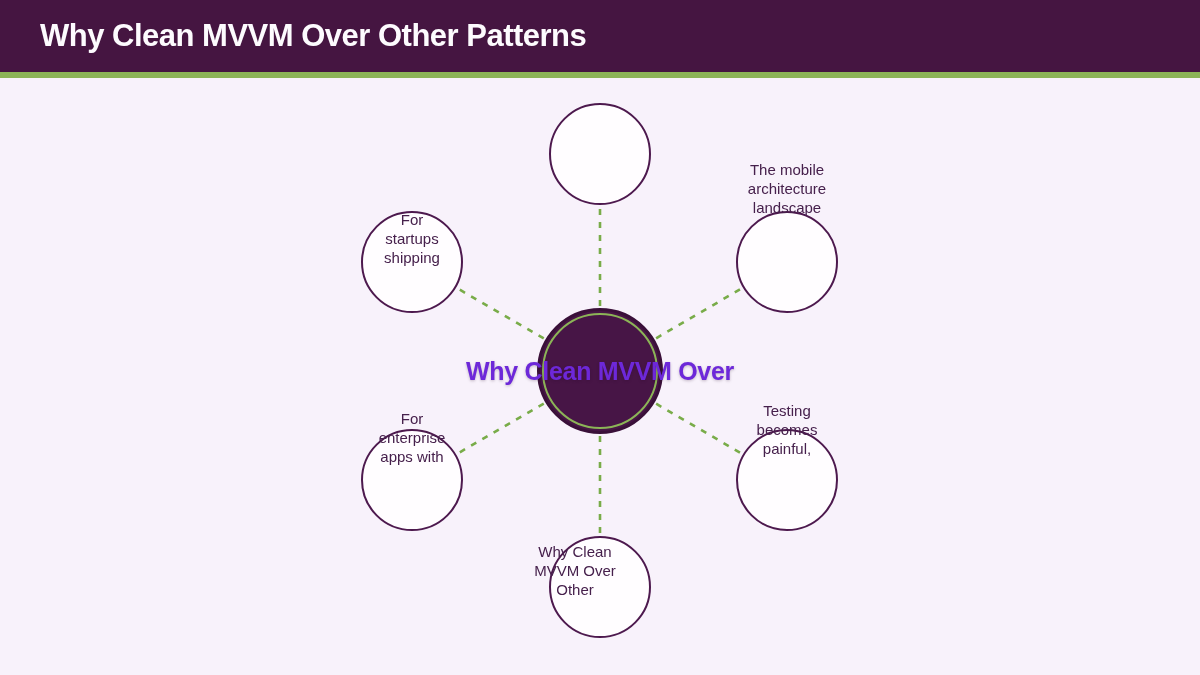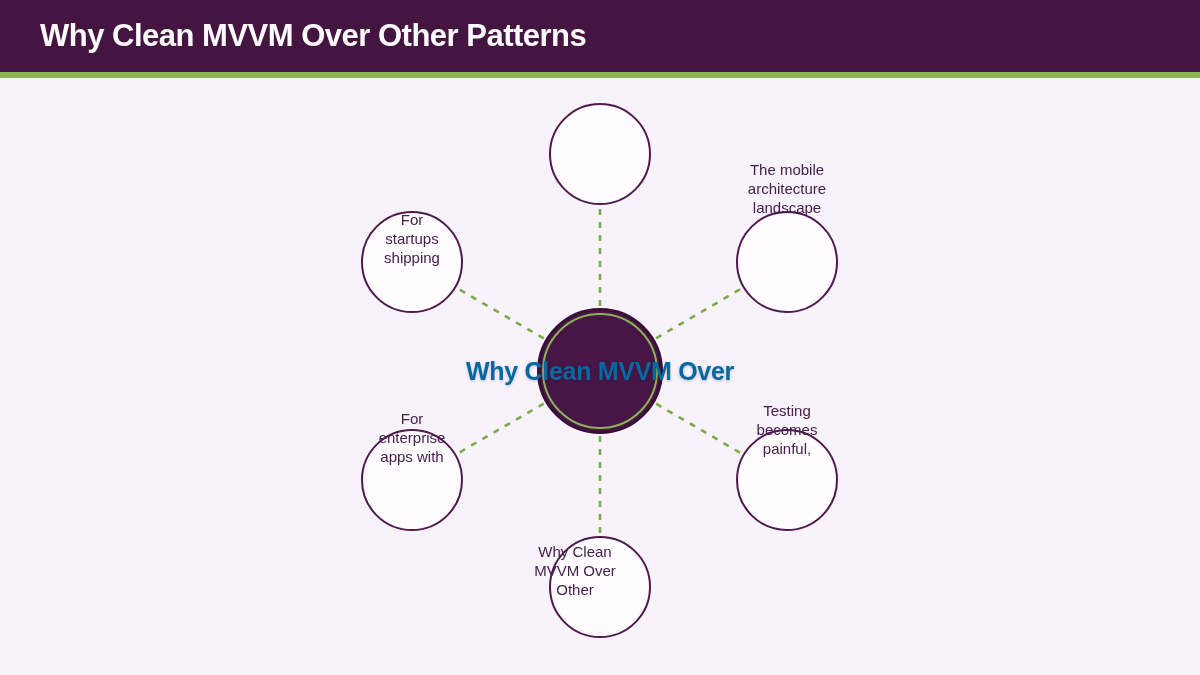--- a/index.html
+++ b/index.html
@@ -39,21 +39,21 @@
   .label-top-right{left:712px;top:160px;}
   .label-bottom-right{left:712px;top:401px;}
   .label-bottom{left:500px;top:542px;}
   .label-bottom-left{left:337px;top:409px;}
   .label-top-left{left:337px;top:210px;}
 
   .hub{position:absolute;left:537px;top:308px;width:126px;height:126px;border-radius:50%;
     background:var(--hub_fill);border:3px solid var(--hub_border);}
   .hub::before{content:"";position:absolute;inset:2px;border-radius:50%;border:2.5px solid var(--accent_green);}
   .hub-label{position:absolute;left:600px;top:371px;transform:translate(-50%,-50%);
-    color:#0369a1;font-size:25px;font-weight:700;white-space:nowrap;letter-spacing:-0.3px;
+    color:#6d28d9;font-size:25px;font-weight:700;white-space:nowrap;letter-spacing:-0.3px;
     text-shadow:0 1px 3px rgba(40,10,40,0.25);}
 </style>
 </head>
 <body>
 
 <div class="slide">
 
   <div class="header-bar">
     <div class="slide-title">Why Clean MVVM Over Other Patterns</div>
   </div>

